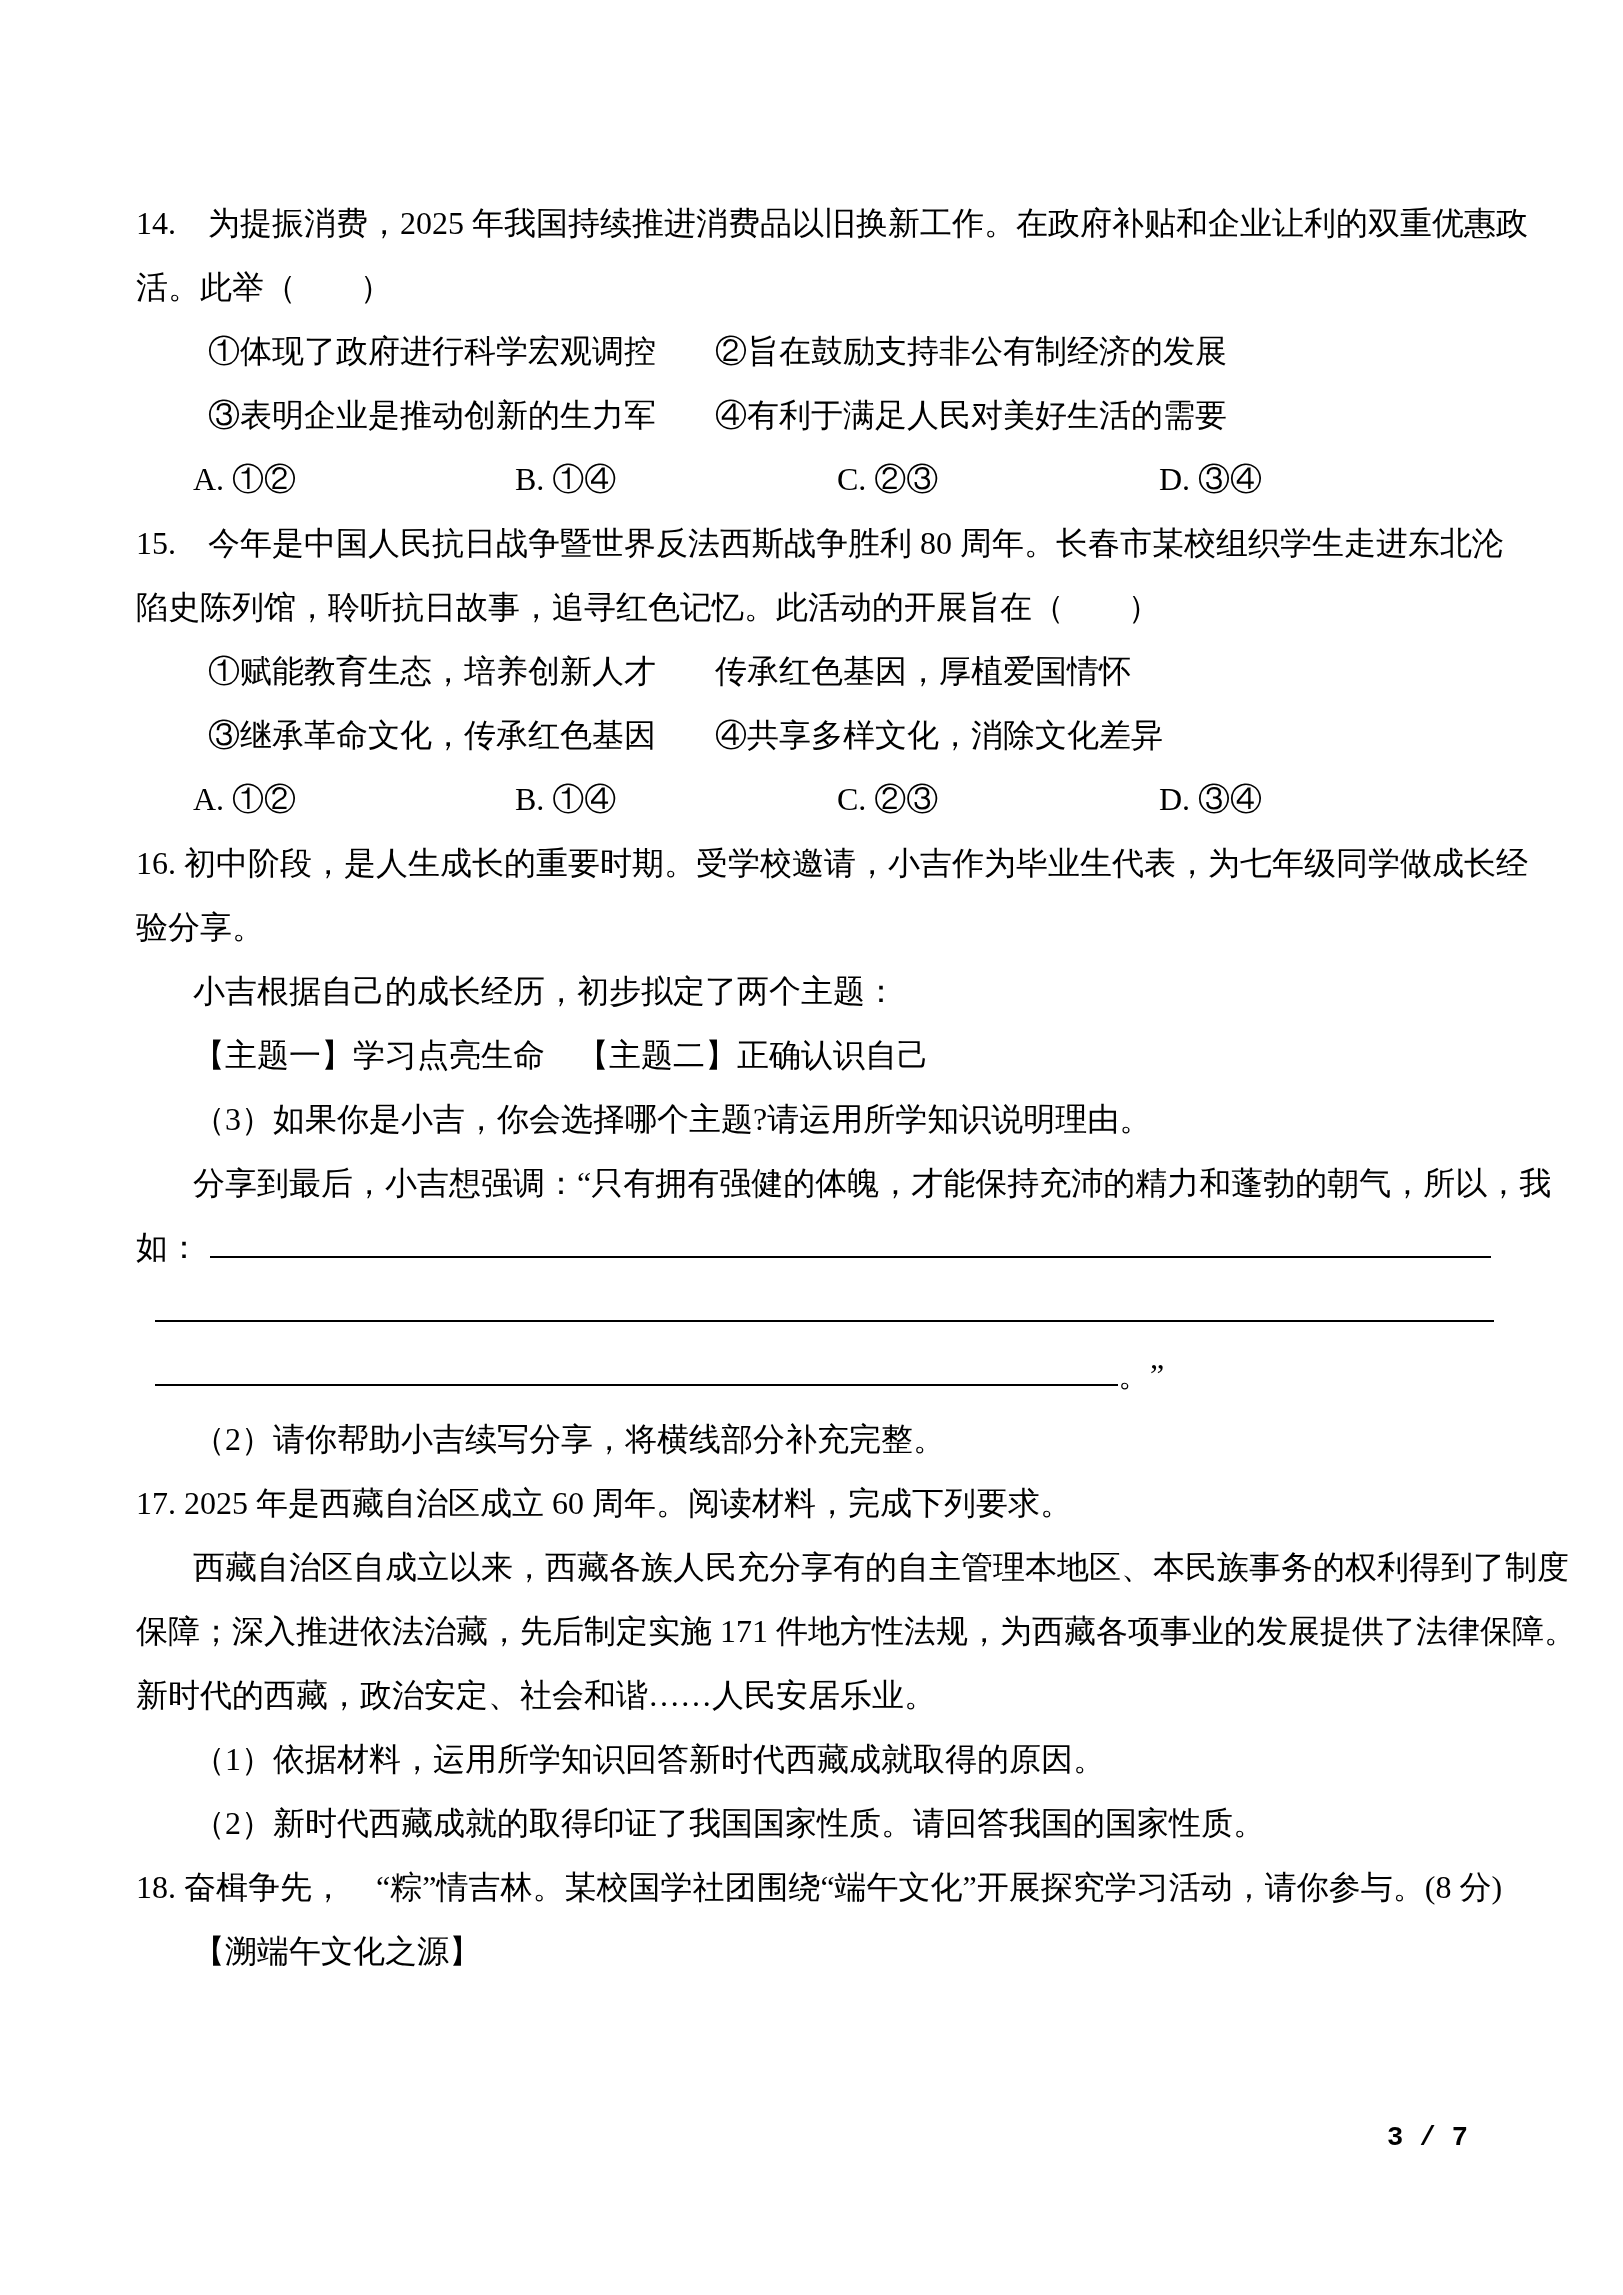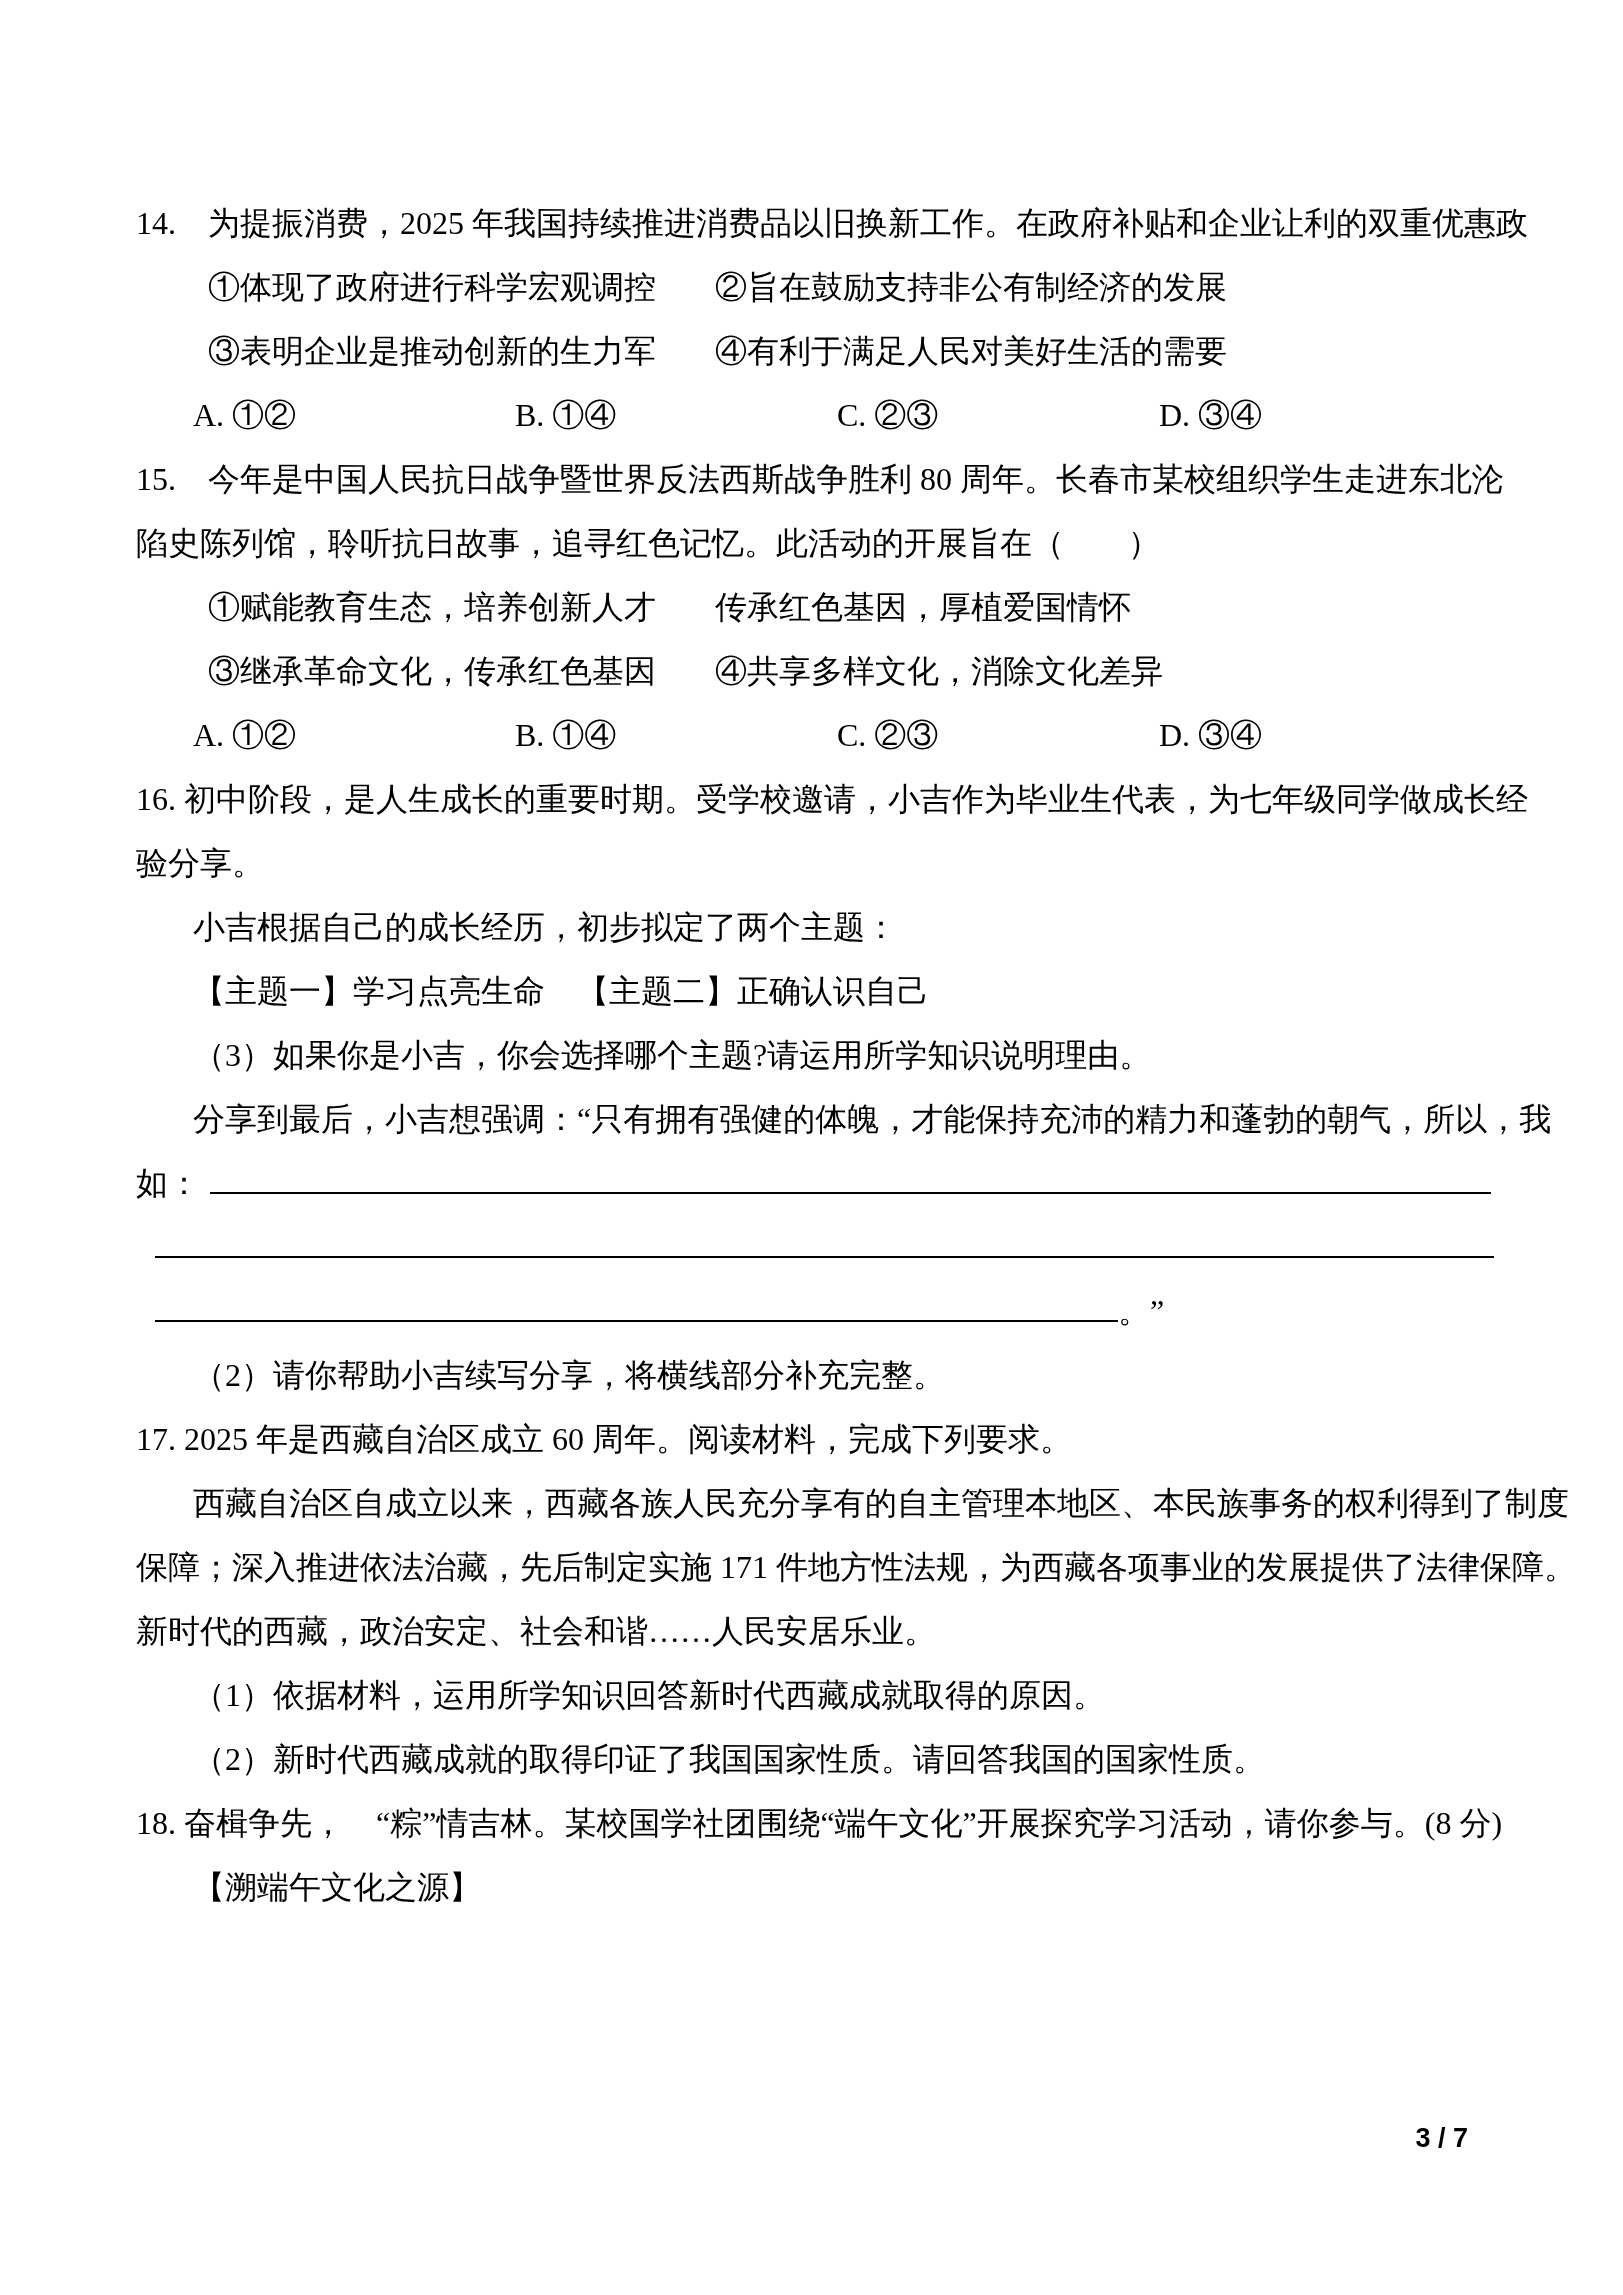--- a/index.html
+++ b/index.html
@@ -42,33 +42,34 @@
     height: 0;
     border-bottom: 2.7px solid #000000;
   }
   .bl1 { width: 1281px; margin-left: 9.8px; }
   .bl2 { width: 1339px; margin-left: 19px; }
   .bl3 { width: 963px; margin-left: 19px; }
   .page-num {
     position: absolute;
     top: 2124px;
     right: 155px;
-    font-family: Liberation Sans, sans-serif;
+    font-family: Liberation Mono, monospace;
     font-weight: bold;
     font-size: 27px;
     line-height: 1.1;
   }
 </style>
 </head>
 <body>
 
 <div class="page">
   <main class="content">
 
     <div class="ln">14.　为提振消费，2025 年我国持续推进消费品以旧换新工作。在政府补贴和企业让利的双重优惠政</div>
+    <div class="ln">活。此举（　　）</div>
     <div class="ln ind"><span class="oc">①体现了政府进行科学宏观调控</span><span>②旨在鼓励支持非公有制经济的发展</span></div>
     <div class="ln ind"><span class="oc">③表明企业是推动创新的生力军</span><span>④有利于满足人民对美好生活的需要</span></div>
     <div class="ln ind"><span class="ch">A. ①②</span><span class="ch">B. ①④</span><span class="ch">C. ②③</span><span>D. ③④</span></div>
 
     <div class="ln">15.　今年是中国人民抗日战争暨世界反法西斯战争胜利 80 周年。长春市某校组织学生走进东北沦</div>
     <div class="ln">陷史陈列馆，聆听抗日故事，追寻红色记忆。此活动的开展旨在（　　）</div>
     <div class="ln ind"><span class="oc">①赋能教育生态，培养创新人才</span><span>传承红色基因，厚植爱国情怀</span></div>
     <div class="ln ind"><span class="oc">③继承革命文化，传承红色基因</span><span>④共享多样文化，消除文化差异</span></div>
     <div class="ln ind"><span class="ch">A. ①②</span><span class="ch">B. ①④</span><span class="ch">C. ②③</span><span>D. ③④</span></div>
 

